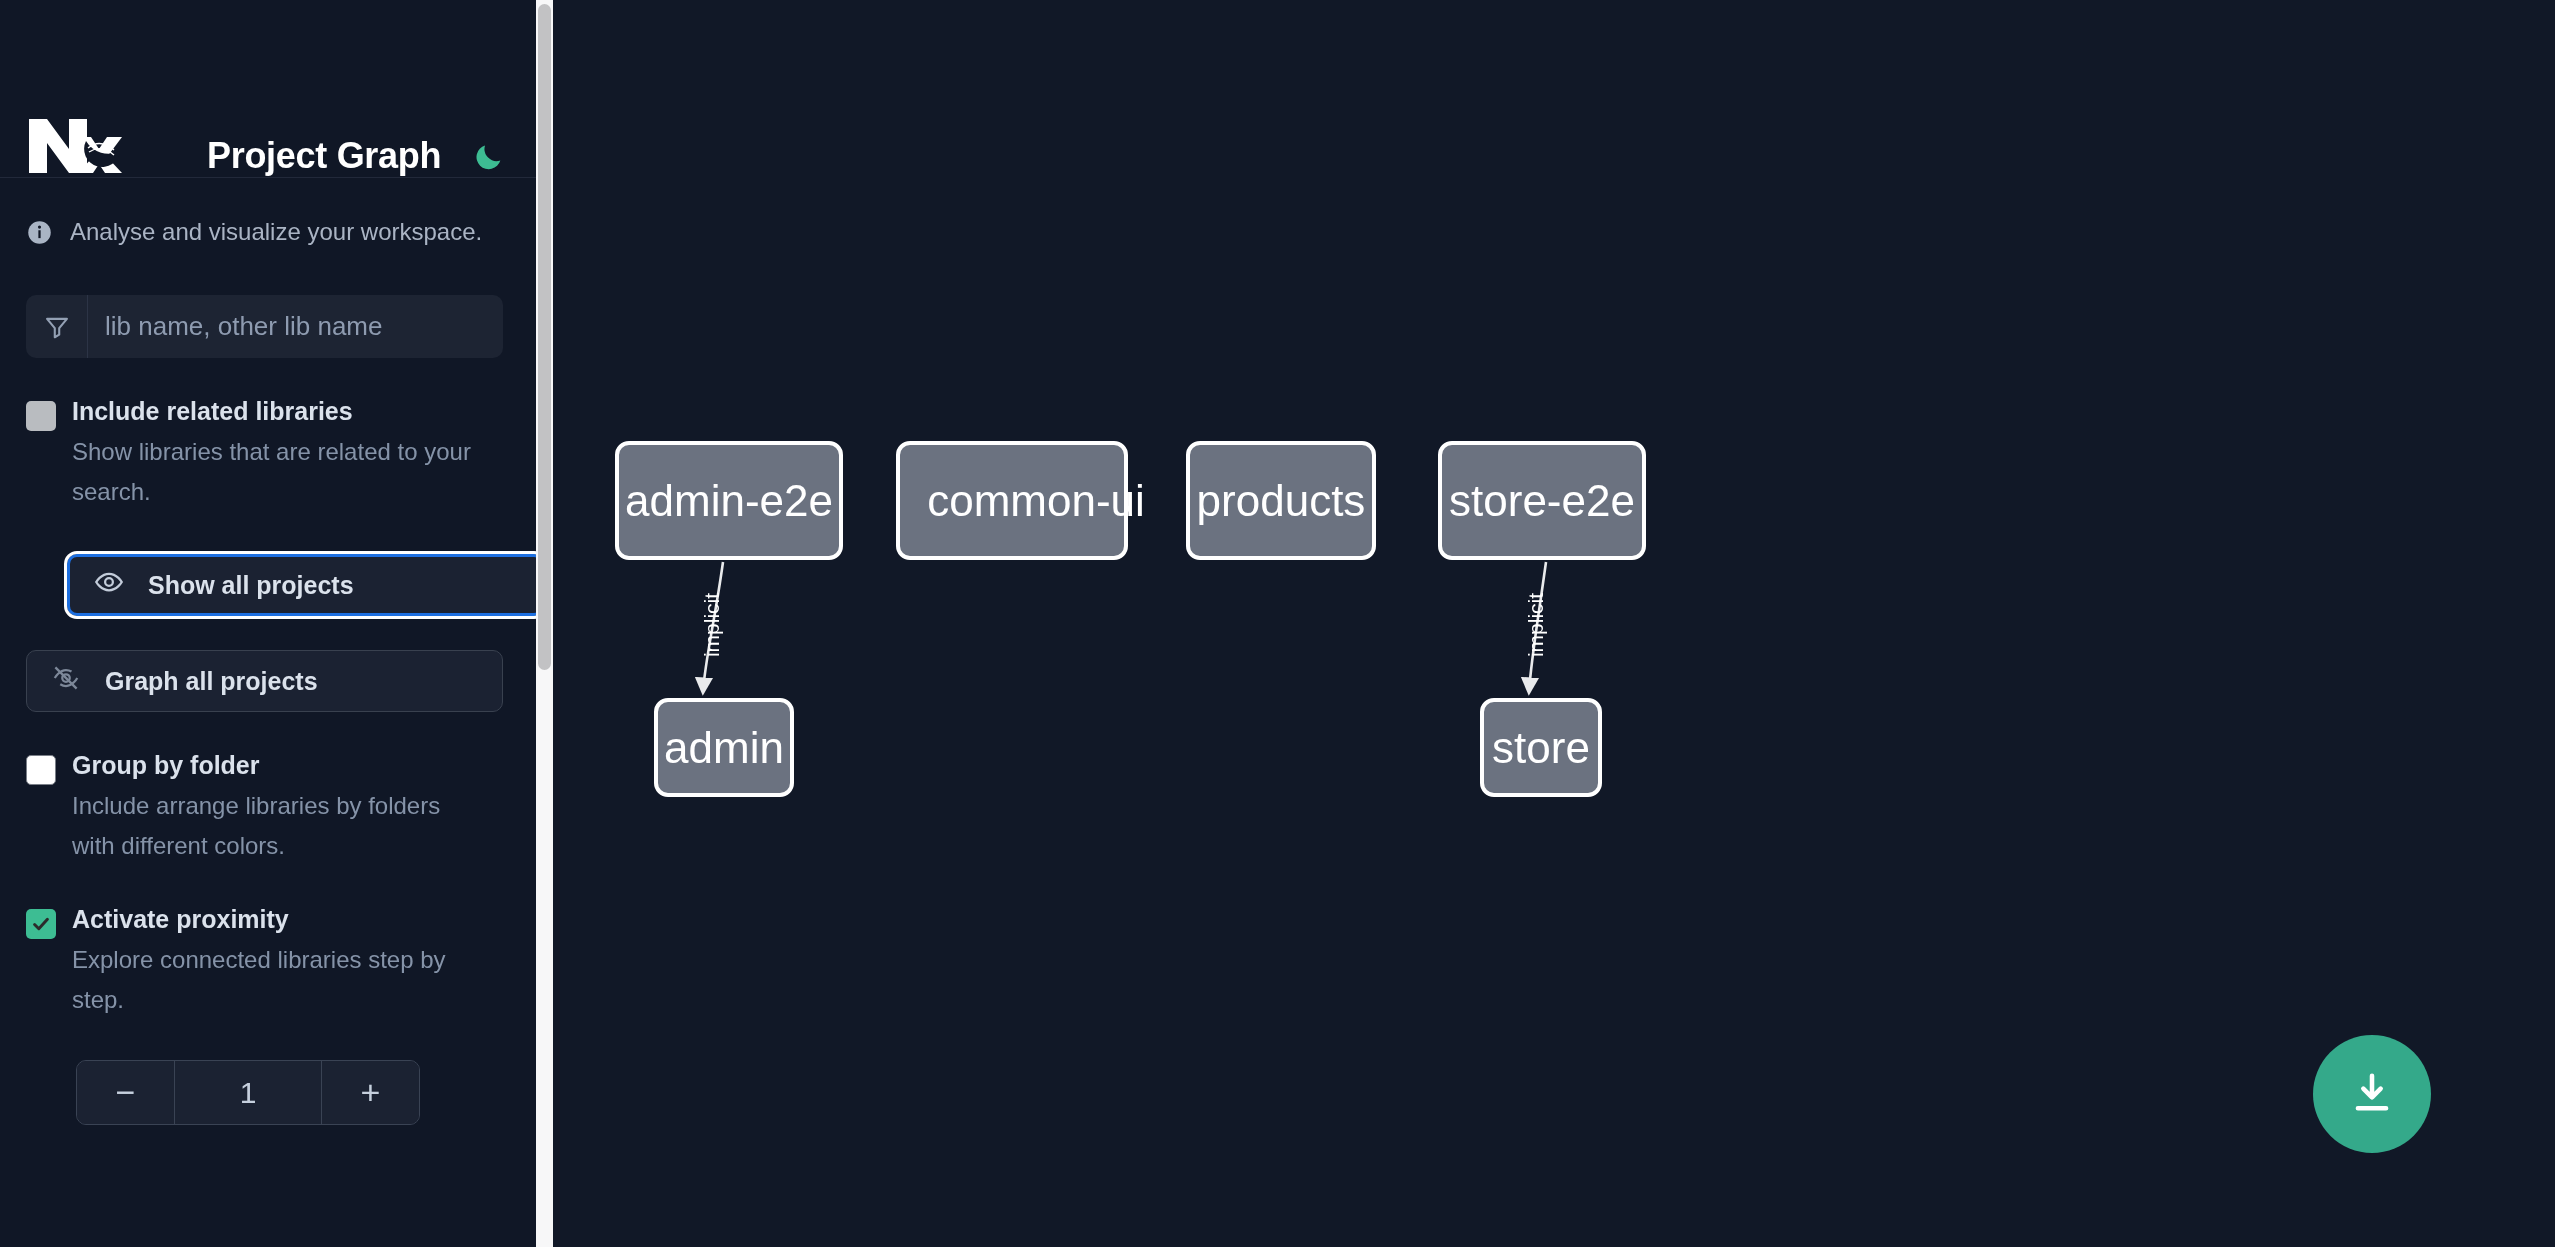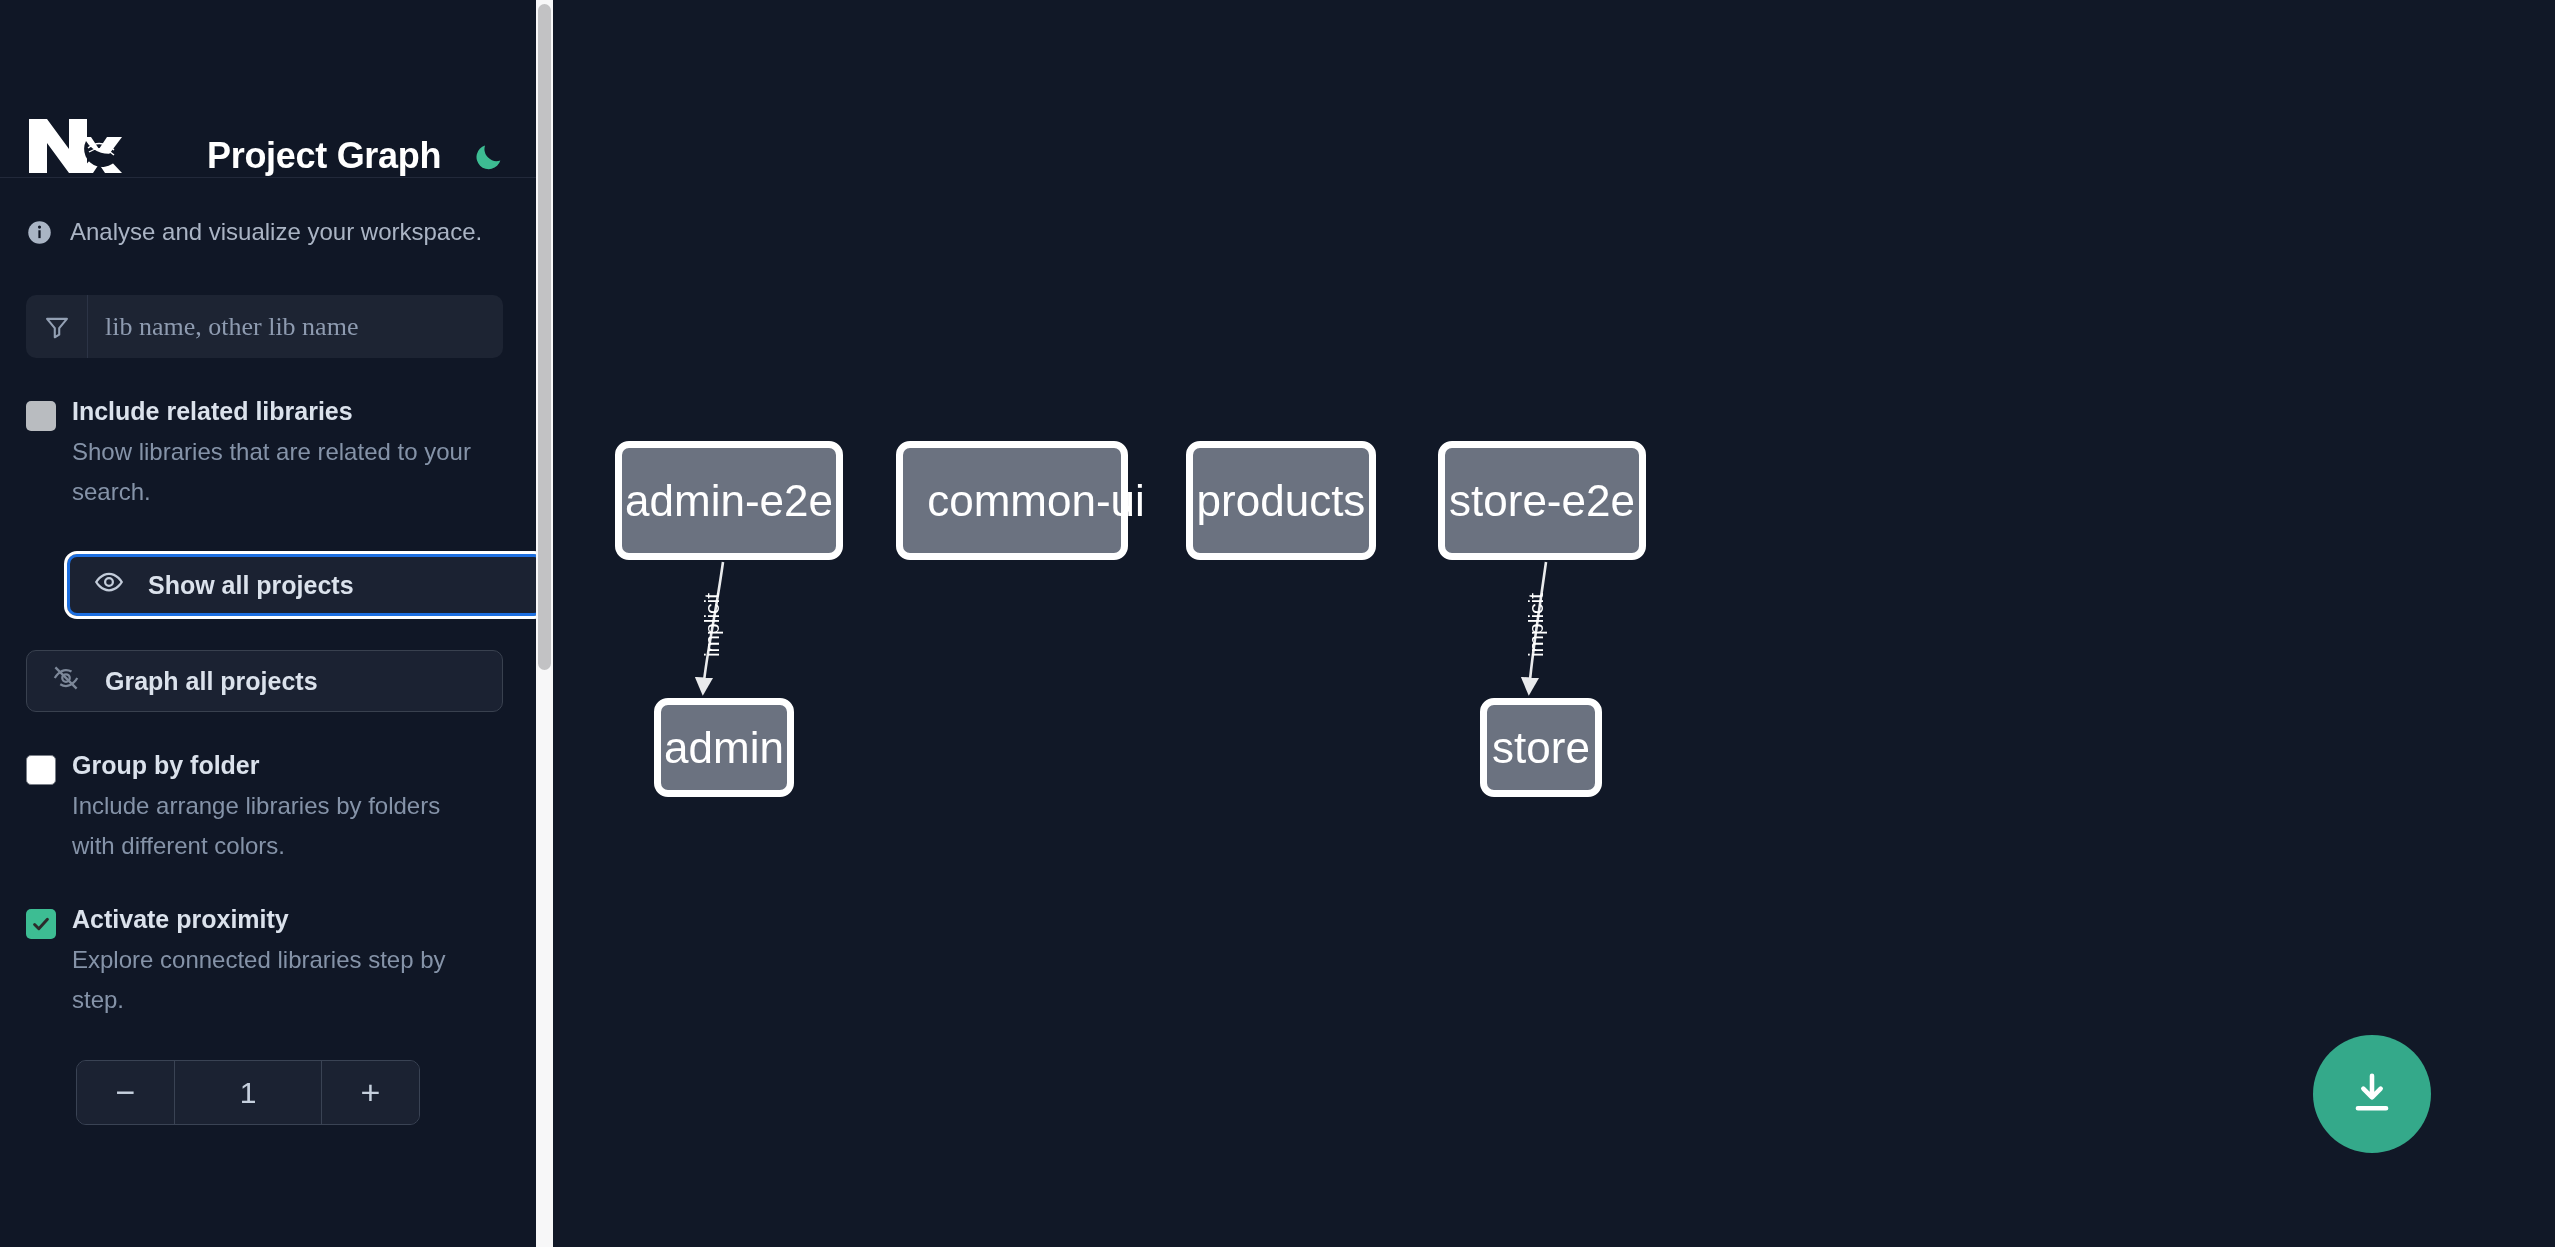--- a/index.html
+++ b/index.html
@@ -59,21 +59,21 @@
     margin-left: -12px;
   }
   .filter-icon-wrap {
     width: 62px; flex: 0 0 62px;
     display: flex; align-items: center; justify-content: center;
     border-right: 1px solid #2c3446;
   }
   .filter-input {
     flex: 1; background: transparent; border: none; outline: none;
     color: #cbd5e1; font-size: 26px;
-    font-family: Liberation Serif, serif;
+    font-family: Liberation Sans, sans-serif;
     padding-left: 17px;
   }
   .filter-input::placeholder { color: #8e9bb0; }
 
   .check-row { display: flex; margin-top: 38px; margin-left: -12px; }
   .cb {
     width: 30px; height: 30px; flex: 0 0 30px;
     border-radius: 5px; margin-top: 5px; margin-right: 16px;
     display: flex; align-items: center; justify-content: center;
     cursor: pointer;
@@ -150,21 +150,21 @@
   
   .canvas {
     position: relative;
     flex: 1; height: 1247px;
     background: #111827;
     overflow: hidden;
   }
   .node {
     position: absolute;
     background: #6b7280;
-    border: 7px solid #ffffff;
+    border: 4px solid #ffffff;
     border-radius: 14px;
     display: flex; align-items: center; justify-content: center;
     color: #ffffff;
     font-size: 44px;
     font-family: "Liberation Sans", sans-serif;
     cursor: pointer;
     white-space: nowrap;
   }
   .edge-svg { position: absolute; inset: 0; pointer-events: none; }
   .edge-label {

